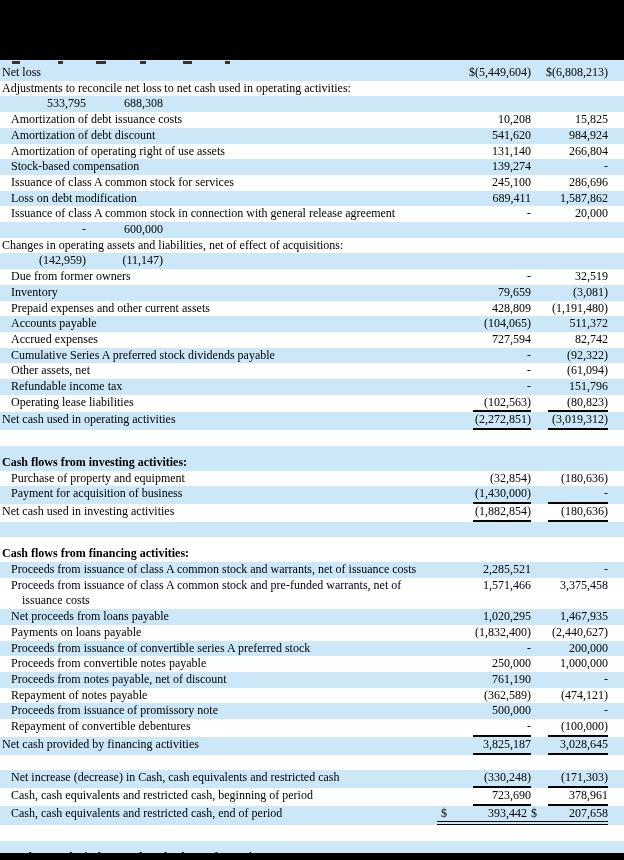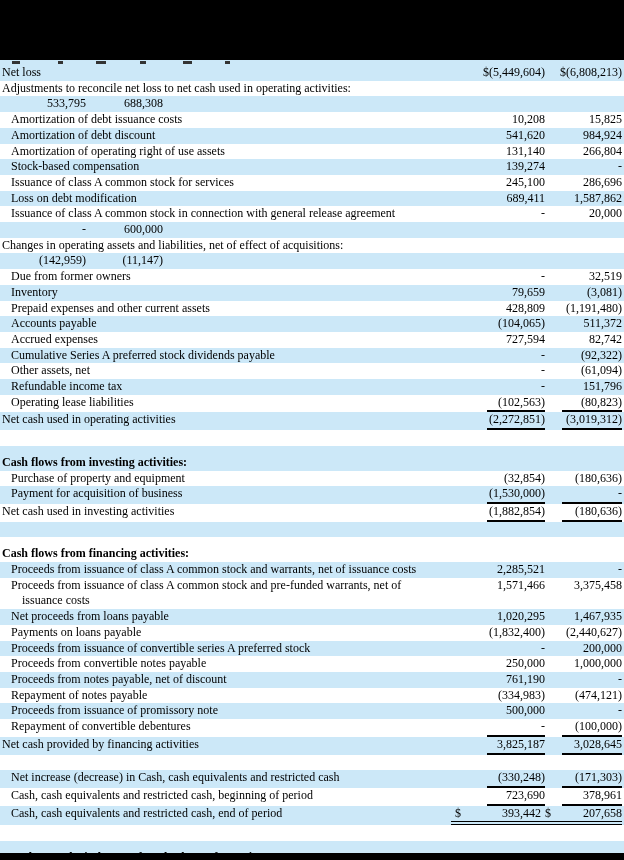--- a/index.html
+++ b/index.html
@@ -22,21 +22,21 @@
   .row.blank { height: 15.7px; }
 
   .lbl { flex: 1 1 auto; min-width: 0; }
   .lbl span { display: block; }
   .indent-0 { padding-left: 2px; }
   .indent-1 { padding-left: 11px; }
   .lbl .cont { padding-left: 11px; }
 
   .v { flex: 0 0 auto; text-align: right; white-space: nowrap; }
   .c1 { width: 86px; }
-  .c2 { width: 77px; margin-right: 2px; }
+  .c2 { width: 77px; margin-right: 16px; }
   .v .num { display: inline-block; text-align: right; }
   .c1 .num { min-width: 58px; }
   .c2 .num { min-width: 60px; }
   .rule-single { border-bottom: 2px solid #000; }
   .rule-double { border-bottom: 4px double #000; }
   .v.split { display: flex; justify-content: space-between; }
   .v.split .dollar { text-align: left; }
   .v.split { padding-left: 4px; }
 </style>
 </head>
@@ -217,21 +217,21 @@
         <div class="lbl indent-1">
           <span>Purchase of property and equipment</span>
         </div>
         <div class="v c1"><span class="num">(32,854)</span></div>
         <div class="v c2"><span class="num">(180,636)</span></div>
       </div>
       <div class="row shade">
         <div class="lbl indent-1">
           <span>Payment for acquisition of business</span>
         </div>
-        <div class="v c1"><span class="num rule-single">(1,530,000)</span></div>
+        <div class="v c1"><span class="num rule-single">(1,430,000)</span></div>
         <div class="v c2"><span class="num rule-single">-</span></div>
       </div>
       <div class="row">
         <div class="lbl indent-0">
           <span>Net cash used in investing activities</span>
         </div>
         <div class="v c1"><span class="num rule-single">(1,882,854)</span></div>
         <div class="v c2"><span class="num rule-single">(180,636)</span></div>
       </div>
       <div class="row shade blank"></div>
@@ -289,21 +289,21 @@
         <div class="lbl indent-1">
           <span>Proceeds from notes payable, net of discount</span>
         </div>
         <div class="v c1"><span class="num">761,190</span></div>
         <div class="v c2"><span class="num">-</span></div>
       </div>
       <div class="row">
         <div class="lbl indent-1">
           <span>Repayment of notes payable</span>
         </div>
-        <div class="v c1"><span class="num">(334,983)</span></div>
+        <div class="v c1"><span class="num">(362,589)</span></div>
         <div class="v c2"><span class="num">(474,121)</span></div>
       </div>
       <div class="row shade">
         <div class="lbl indent-1">
           <span>Proceeds from issuance of promissory note</span>
         </div>
         <div class="v c1"><span class="num">500,000</span></div>
         <div class="v c2"><span class="num">-</span></div>
       </div>
       <div class="row">

